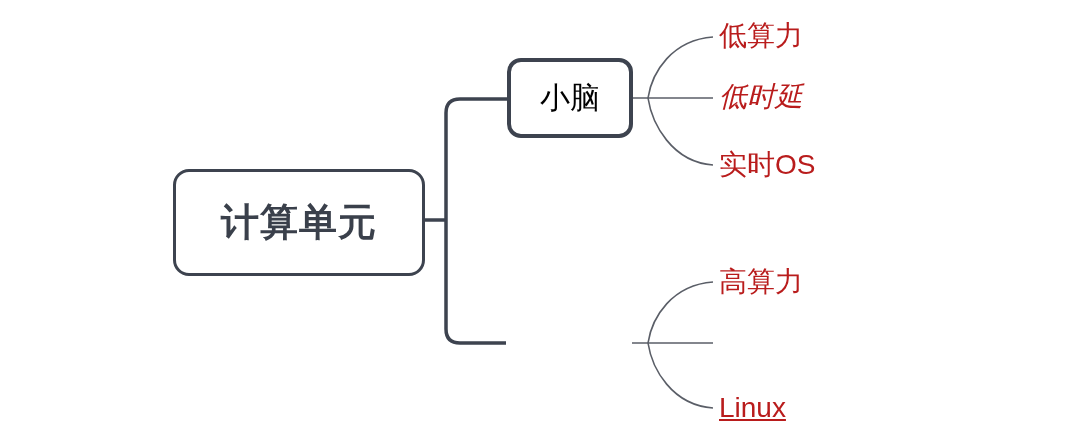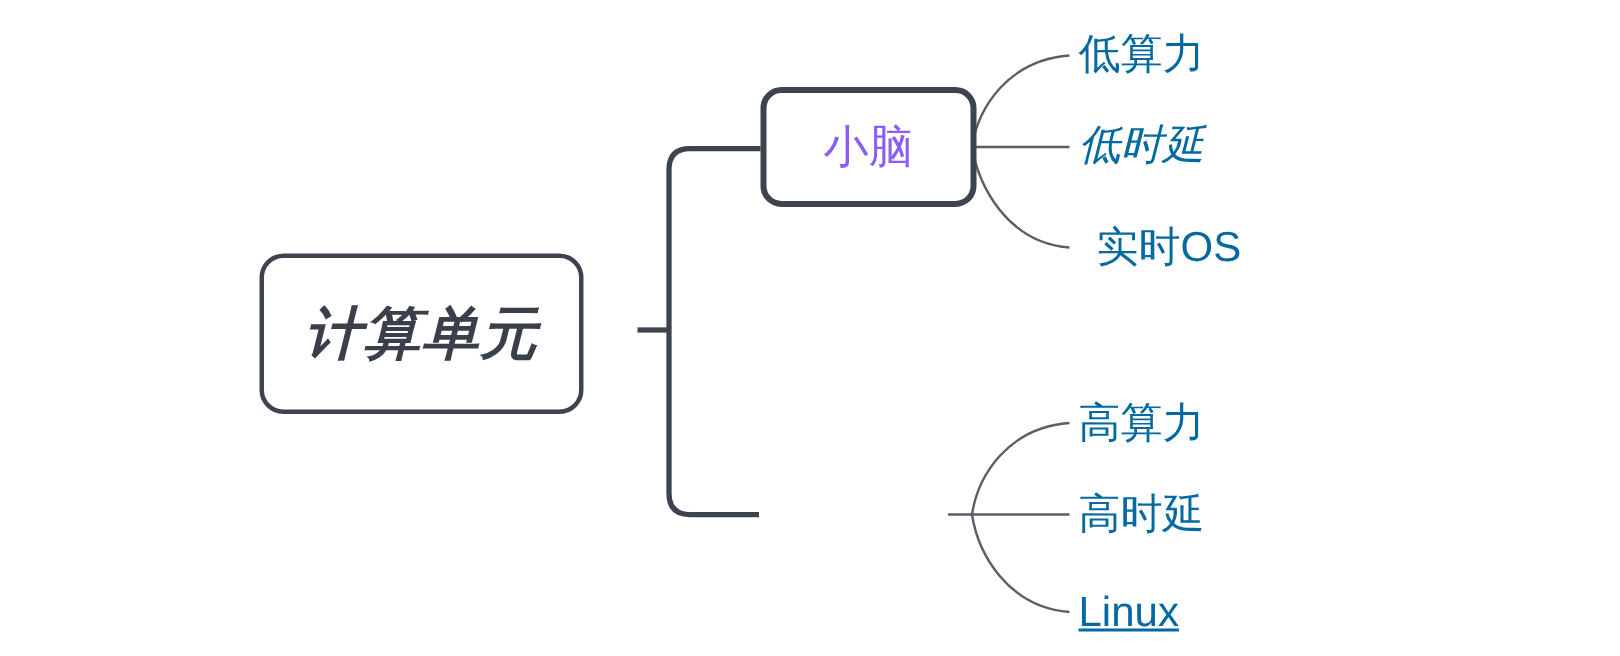--- a/index.html
+++ b/index.html
@@ -29,52 +29,51 @@
     background: #ffffff;
     display: flex;
     align-items: center;
     justify-content: center;
     color: #4a4f59;
     cursor: default;
   }
   .node-root {
     left: 173px;
     top: 169px;
-    width: 216px;
+    width: 252px;
     height: 107px;
     border: 3.5px solid #3d434f;
     border-radius: 16px;
     font-size: 38px;
     font-weight: bold;
     color: #3a404b;
     letter-spacing: 1px;
-    font-style: italic;
   }
   .node-branch {
-    width: 144px;
+    width: 126px;
     height: 80px;
     border: 4px solid #3d434f;
     border-radius: 14px;
     font-size: 30px;
-    color: #8b5cf6;
+    color: #000000;
   }
   .node-branch.small-brain { left: 507px; top: 58px; }
   .node-branch.big-brain   { left: 506px; top: 303px; }
   .leaf {
     position: absolute;
     left: 719px;
     height: 34px;
     line-height: 34px;
     font-size: 28px;
-    color: #0369a1;
+    color: #b91c1c;
     white-space: nowrap;
   }
   .leaf-0 { top: 19px; }
   .leaf-1 { top: 80px; font-style: italic; }
-  .leaf-2 { top: 148px; margin-left: 12px; }
+  .leaf-2 { top: 148px; }
   .leaf-3 { top: 265px; }
   .leaf-4 { top: 326px; }
   .leaf-5 { top: 391px; text-decoration: underline; }
 </style>
 </head>
 <body>
 
 <div class="canvas">
 
   <svg class="connectors" viewBox="0 0 1080 437" xmlns="http://www.w3.org/2000/svg">
@@ -102,16 +101,15 @@
 
   <div class="node node-branch small-brain">
     <span>小脑</span>
   </div>
 
 
   <div class="leaf leaf-0">低算力</div>
   <div class="leaf leaf-1">低时延</div>
   <div class="leaf leaf-2">实时OS</div>
   <div class="leaf leaf-3">高算力</div>
-  <div class="leaf leaf-4">高时延</div>
   <div class="leaf leaf-5">Linux</div>
 
 </div>
 
 </body></html>

